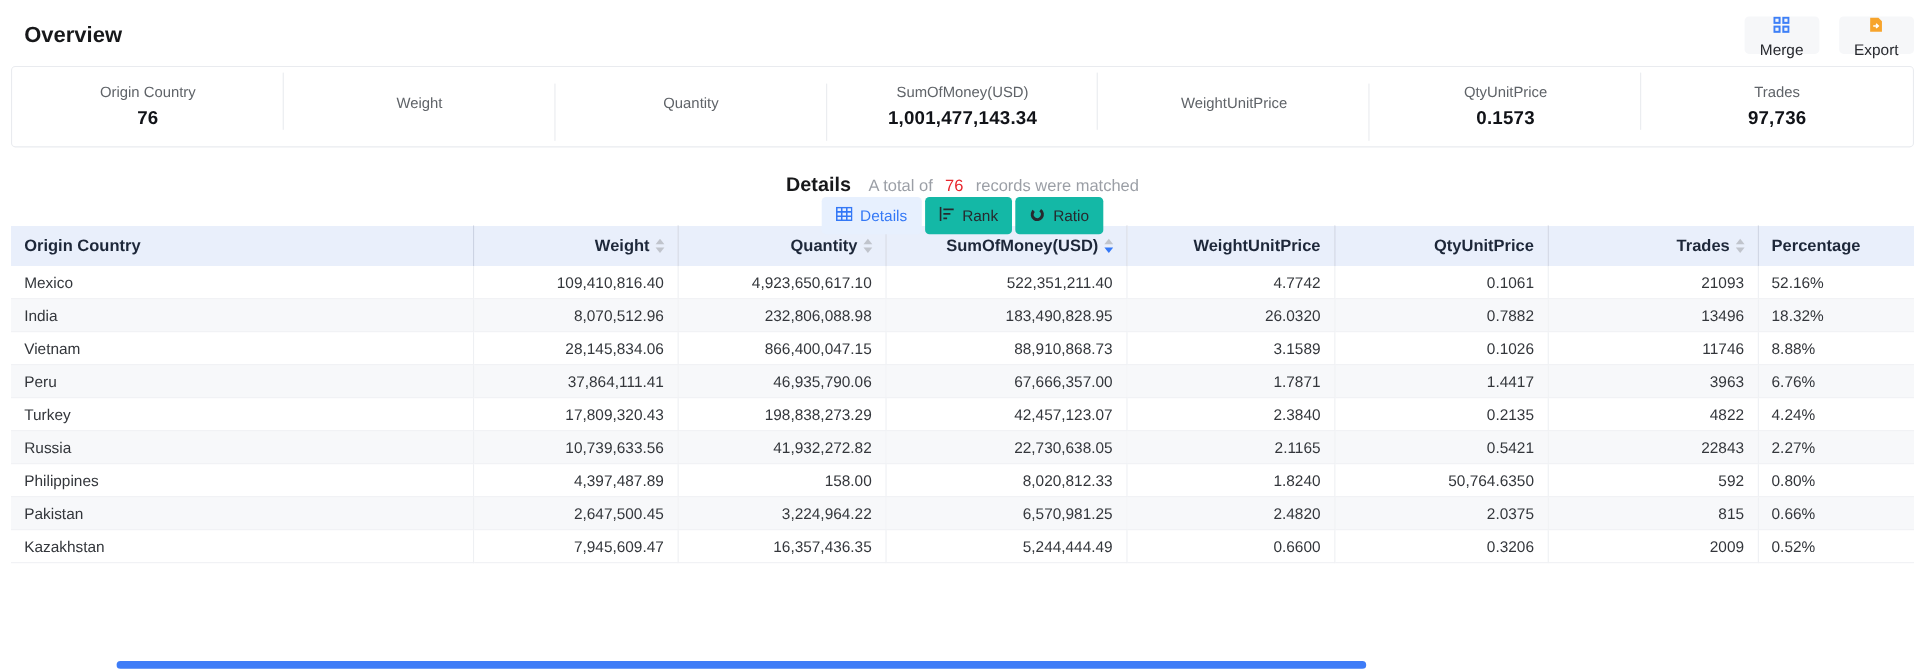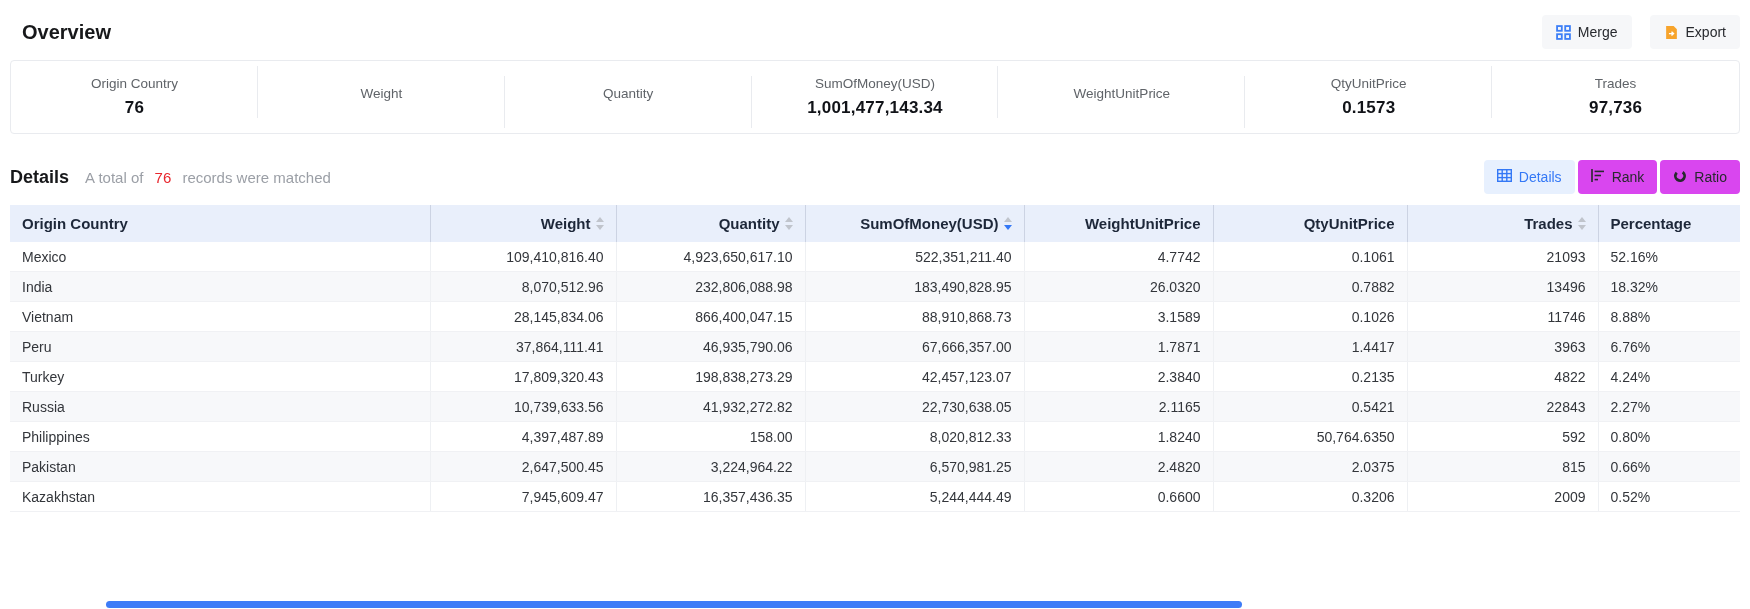--- a/index.html
+++ b/index.html
@@ -9,44 +9,44 @@
     -webkit-font-smoothing:antialiased;
   }
   .page{padding:0 10px;}
   
   .top-row{display:flex;justify-content:space-between;align-items:center;height:56px;padding-top:4px;}
   .page-title{font-size:20px;font-weight:bold;color:#17181a;margin:12px;}
   .top-actions{display:flex;gap:18px;}
   .btn{
     display:inline-flex;align-items:center;gap:7px;height:34px;padding:0 14px;
     background:#f6f7f9;border:none;border-radius:4px;font-size:14px;color:#27292e;
-    font-family:inherit;cursor:pointer;
+    font-family:inherit;cursor:pointer;flex-direction:column;
   }
   .btn .ico{display:inline-flex;align-items:center;}
   
   .stats-card{
     height:72px;border:1px solid #e9ebef;border-radius:4px;display:flex;align-items:center;
     background:#fff;
   }
   .stat{flex:1;text-align:center;position:relative;}
   .stat:not(:last-child)::after{
     content:"";position:absolute;right:0;top:-10px;height:52px;width:1px;background:#e9ebef;
   }
   .stat-label{font-size:13.5px;color:#5f6368;margin-bottom:7px;}
   .stat-value{font-size:17px;font-weight:bold;color:#111318;letter-spacing:.2px;}
   
-  .details-row{display:flex;justify-content:space-between;align-items:center;margin-top:24px;height:38px;}
+  .details-row{display:flex;justify-content:space-between;align-items:center;margin-top:24px;height:38px;flex-direction:column;}
   .details-left{display:flex;align-items:baseline;}
   .details-title{font-size:18px;font-weight:bold;color:#17181a;}
   .summary{font-size:15px;color:#9b9fa6;margin-left:16px;}
   .count-red{color:#e8262d;margin:0 7px;}
   .view-tabs{display:flex;gap:3px;}
   .view-tab{
     display:inline-flex;align-items:center;gap:7px;height:34px;padding:0 13px;border:none;
-    border-radius:4px;background:#d946ef;font-size:14px;color:#27292e;font-family:inherit;cursor:pointer;
+    border-radius:4px;background:#14b8a6;font-size:14px;color:#27292e;font-family:inherit;cursor:pointer;
   }
   .view-tab.active{background:#e7f0fe;color:#3478f6;}
   
   table{width:100%;border-collapse:collapse;table-layout:fixed;margin-top:9px;}
   thead th{
     background:#e9effb;height:37px;font-size:15px;font-weight:bold;color:#1d2739;
     padding:0 12px;white-space:nowrap;overflow:hidden;
   }
   thead th:not(:last-child){border-right:1px solid #ccd3e3;}
   tbody td{

